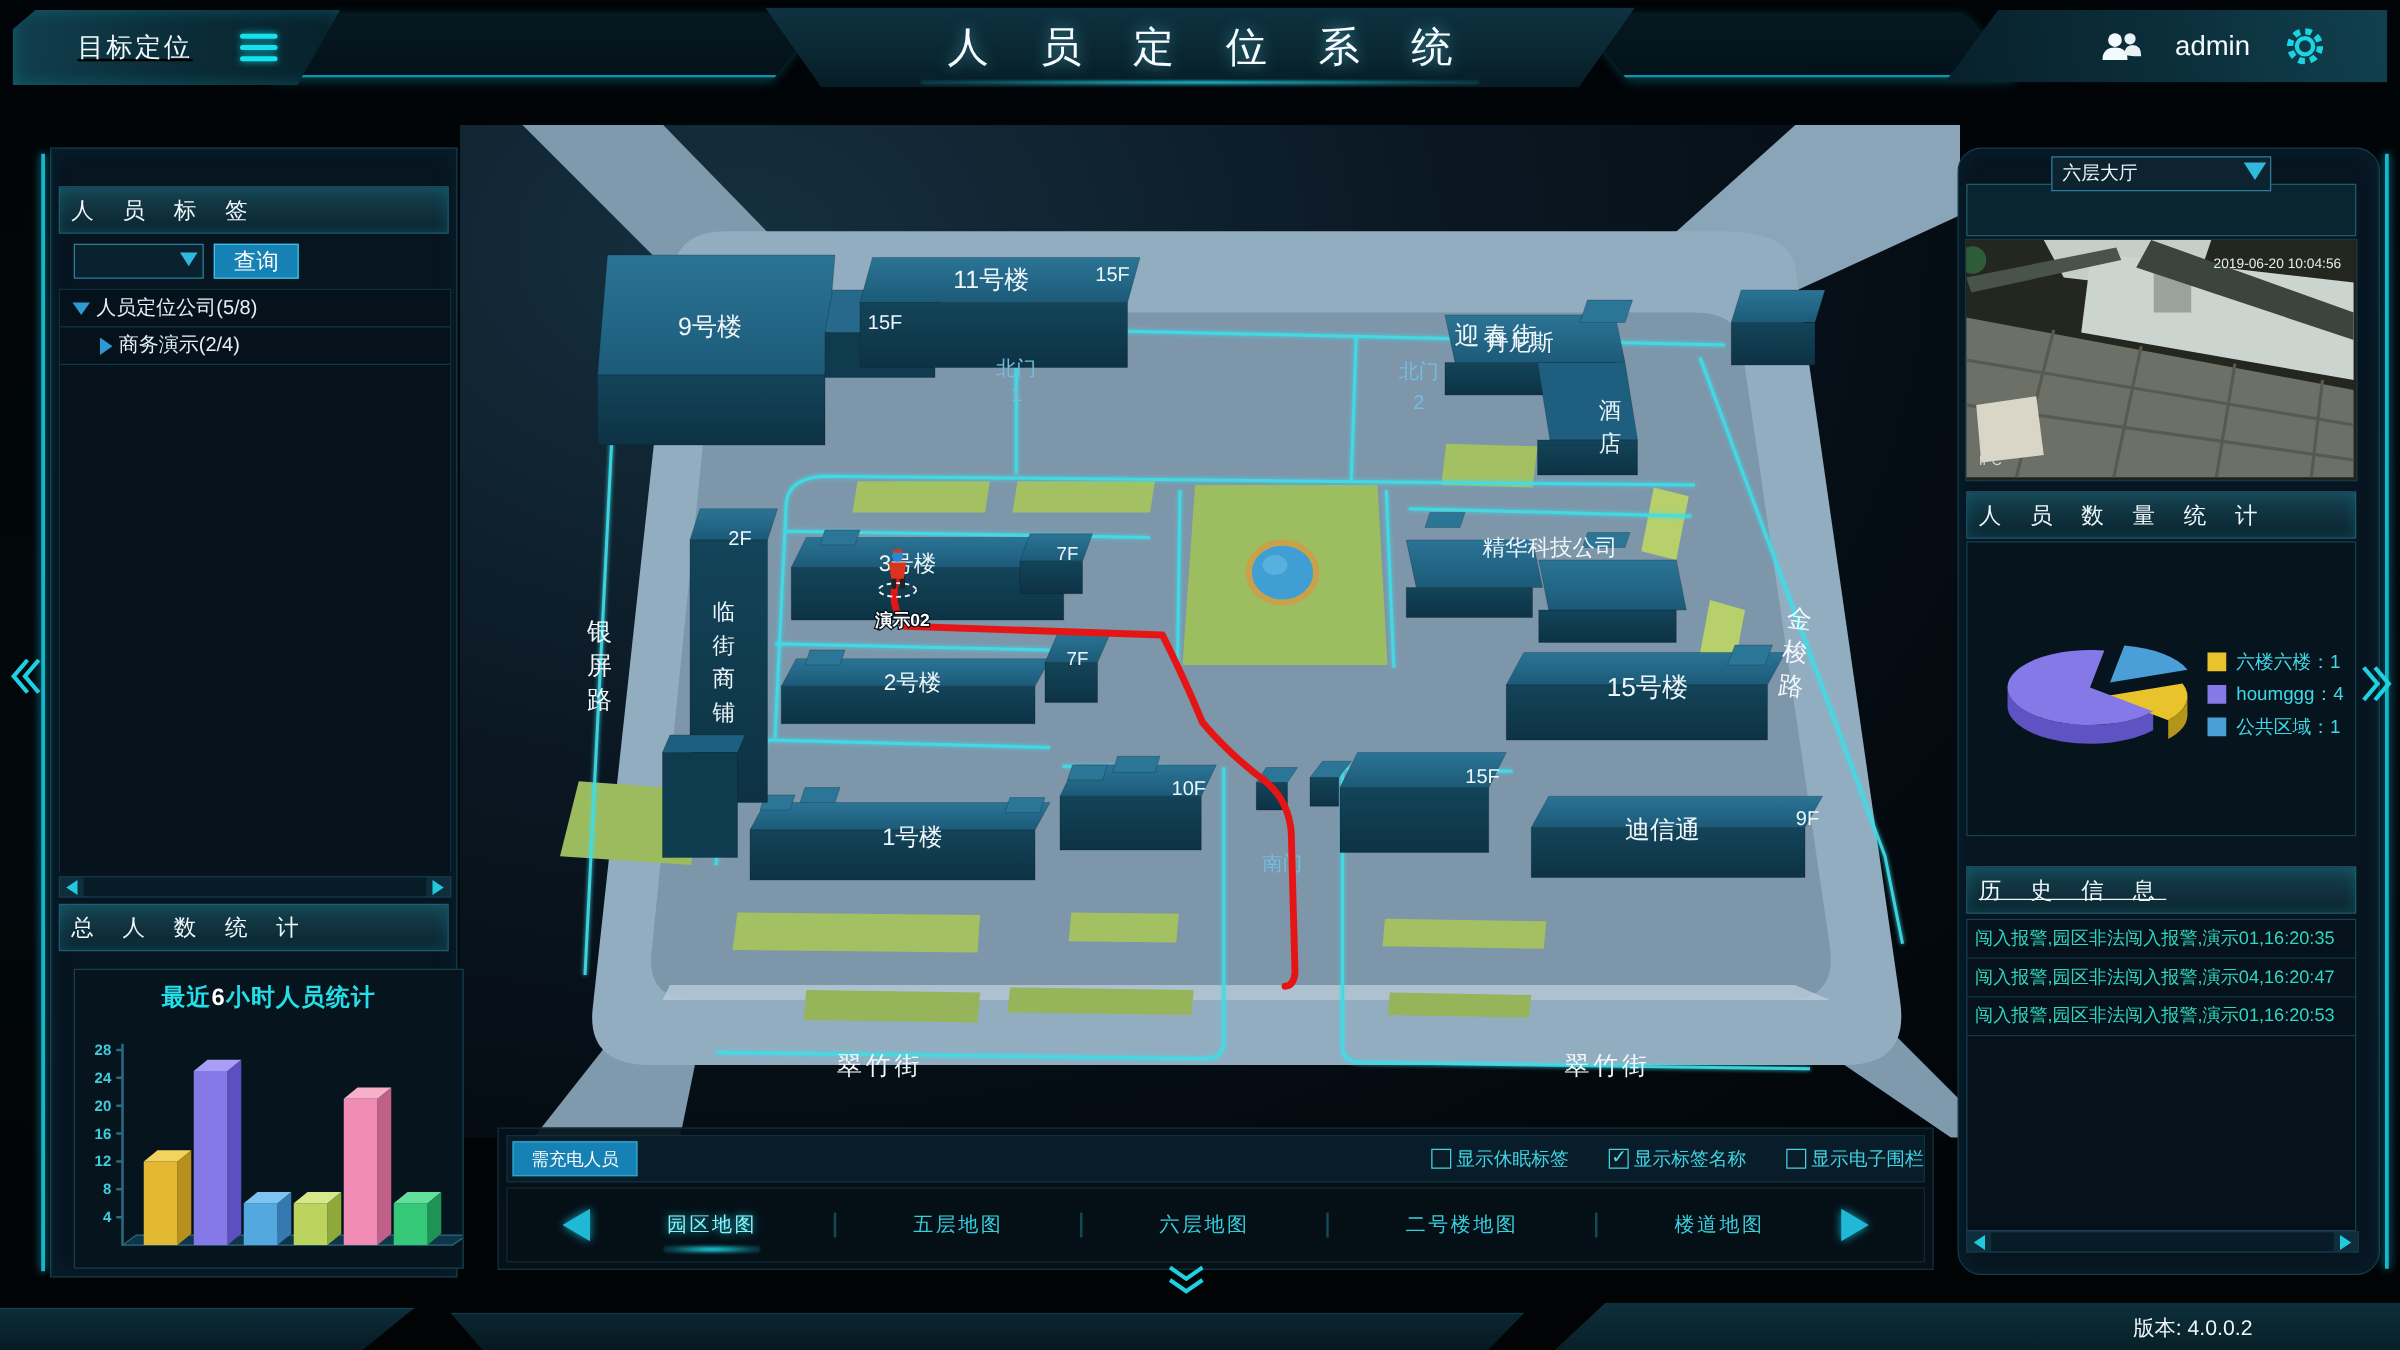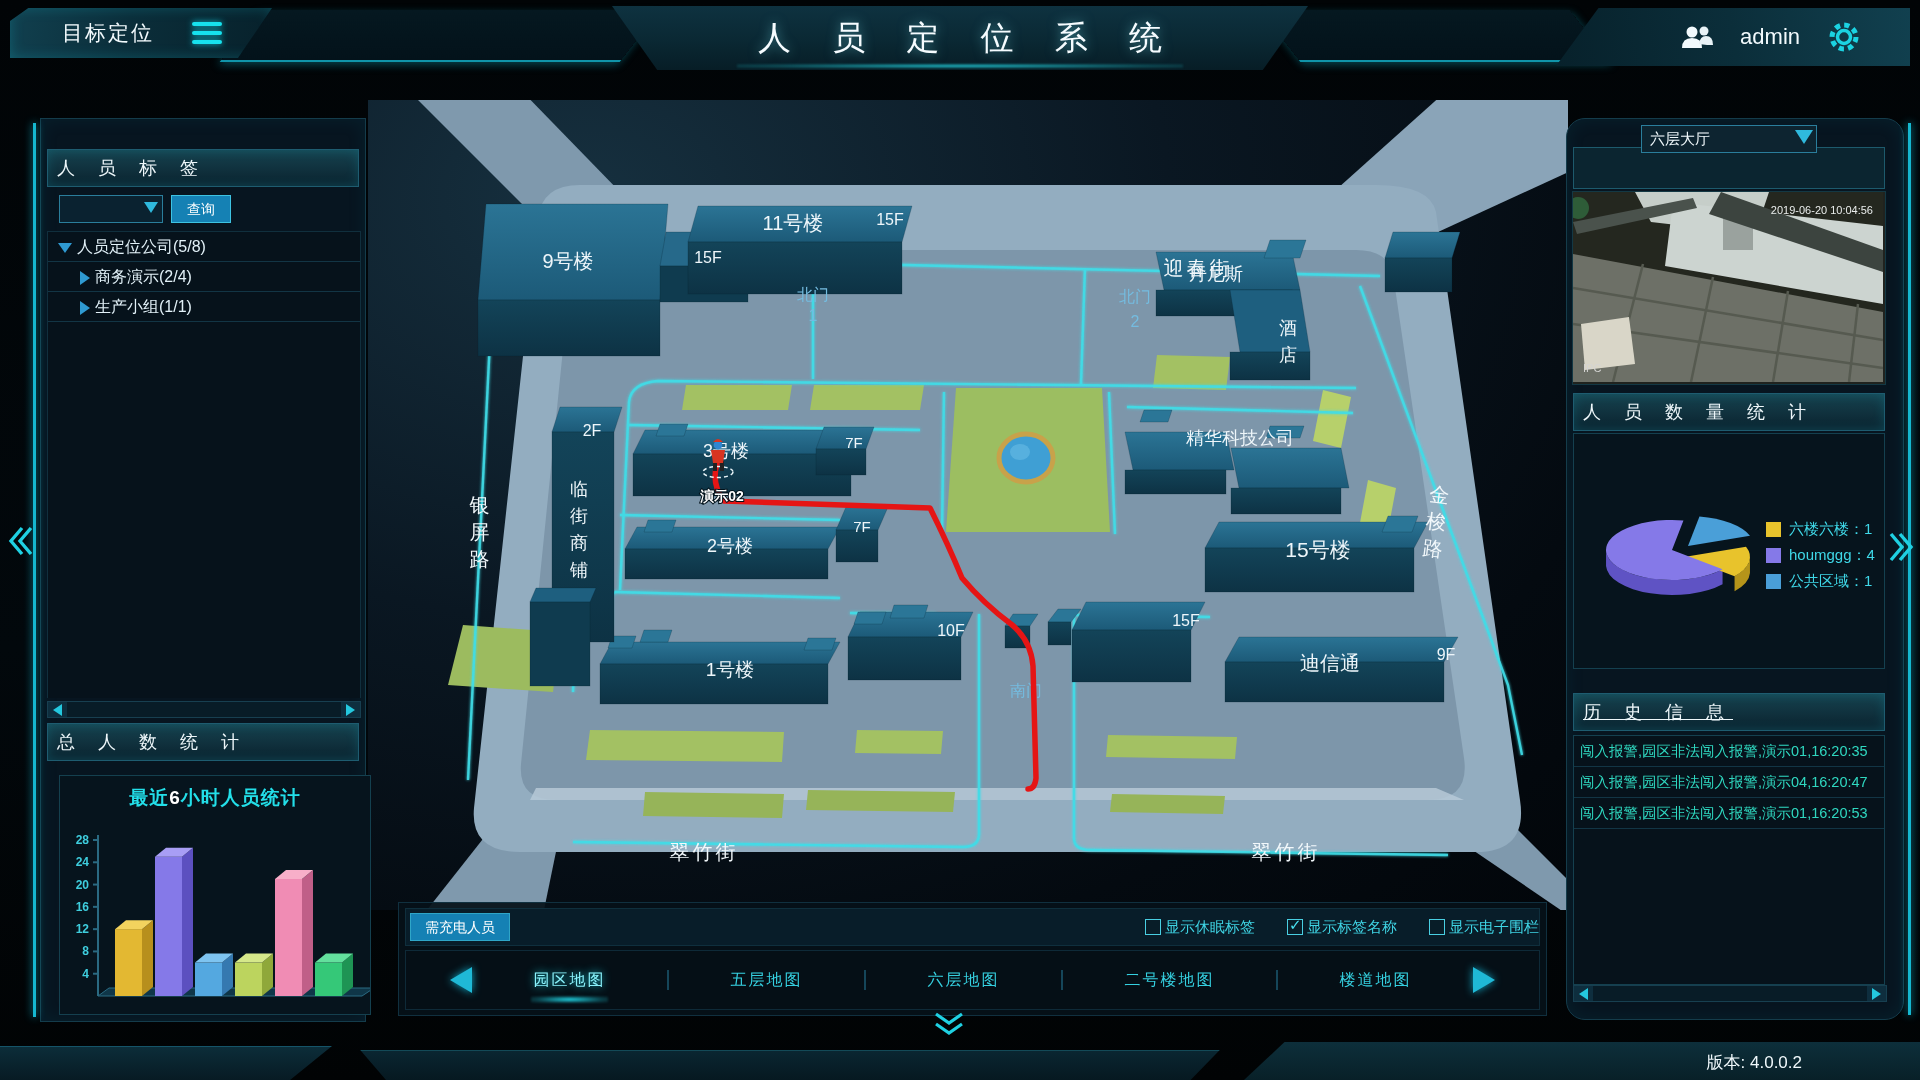--- a/index.html
+++ b/index.html
@@ -1,23 +1,23 @@
 <!DOCTYPE html>
 <html><head>
 <meta charset="utf-8">
 <style>
   html,body{margin:0;padding:0;background:#000;width:1920px;height:1080px;overflow:hidden;
     font-family:"Liberation Sans","DejaVu Sans",sans-serif;}
   #stage{position:relative;width:1920px;height:1080px;background:linear-gradient(180deg,#010406 0%,#02080c 60%,#010304 100%);}
 
   
-  .hdr-left{position:absolute;left:10px;top:8px;width:262px;height:50px;z-index:22;
+  .hdr-left{position:absolute;left:10px;top:8px;width:262px;height:60px;z-index:22;
     background:linear-gradient(100deg,#11404f 0%,#0b2e3a 45%,#07212b 100%);
     clip-path:polygon(0 26%,7% 0,100% 0,87% 100%,0 100%);
-    box-shadow:0 0 14px rgba(24,200,220,.25) inset;display:flex;align-items:center;}
+    box-shadow:0 0 14px rgba(24,200,220,.25) inset;display:flex;align-items:center;text-decoration:underline;}
   .hdr-left .app-title{color:#f2fafd;font-size:21px;margin-left:52px;letter-spacing:2px;}
   .burger{margin-left:38px;display:flex;flex-direction:column;gap:5px;cursor:pointer;}
   .burger i{display:block;width:30px;height:4px;background:#17e2ee;border-radius:2px;box-shadow:0 0 6px #0fc4d4;}
   .hdr-center{position:absolute;left:612px;top:6px;width:696px;height:64px;z-index:21;
     background:linear-gradient(180deg,#0e3240 0%,#0a2833 55%,#071d26 100%);
     clip-path:polygon(0 0,100% 0,93.5% 100%,6.5% 100%);
     display:flex;align-items:center;justify-content:center;}
   .hdr-center .sys-title{color:#f6fcff;font-size:33px;letter-spacing:16px;text-indent:16px;
     text-shadow:0 0 12px rgba(120,230,245,.55);}
   .hdr-center::after{content:"";position:absolute;left:18%;right:18%;bottom:2px;height:4px;
@@ -48,21 +48,21 @@
     background:linear-gradient(180deg,#16424f 0%,#0c2733 85%);border:1px solid #1e5c70;
     color:#eef7fa;font-size:18px;letter-spacing:9px;text-indent:9px;text-align:left;line-height:36px;
     box-shadow:0 0 12px rgba(20,200,220,.18) inset;}
 
   
   .search-row{position:absolute;left:18px;top:76px;height:28px;display:flex;gap:8px;}
   .sel{position:relative;width:102px;height:26px;background:#0a2230;border:1px solid #2a7e9c;}
   .sel .car{position:absolute;right:4px;top:6px;width:0;height:0;border-left:7px solid transparent;
     border-right:7px solid transparent;border-top:11px solid #2fb9dd;}
   .btn-query{height:28px;padding:0 15px;background:#1581b4;border:1px solid #3ec3e2;color:#fff;
-    font-size:14px;line-height:26px;cursor:pointer;}
+    font-size:18px;line-height:26px;cursor:pointer;}
   .tree{position:absolute;left:6px;top:112px;width:312px;height:466px;background:#06121b;border:1px solid #102f3d;border-bottom:none;}
   .tree-row{height:29px;line-height:29px;border-bottom:1px solid rgba(40,110,140,.38);color:#e2f1f8;
     font-size:16px;padding-left:10px;cursor:pointer;white-space:nowrap;}
   .tree-row.child{padding-left:32px;}
   .tw{display:inline-block;width:0;height:0;margin-right:5px;vertical-align:middle;}
   .tw.exp{border-left:7px solid transparent;border-right:7px solid transparent;border-top:10px solid #2f9ad2;}
   .tw.col{border-top:7px solid transparent;border-bottom:7px solid transparent;border-left:10px solid #2f9ad2;}
   .hscroll{position:absolute;left:6px;width:312px;height:15px;background:#0a2430;border:1px solid #173f50;display:flex;}
   .hscroll .sb-btn{width:19px;height:100%;background:#0e2e3e;display:flex;align-items:center;justify-content:center;cursor:pointer;}
   .hscroll .track{flex:1;background:#081c27;}
@@ -178,21 +178,20 @@
     <div class="sec-header" id="hdr1">人 员 标 签</div>
     <div class="search-row">
       <span class="sel">
           <span class="car"></span>
         </span>
       <button class="btn-query">查询</button>
     </div>
     <div class="tree">
       <div class="tree-row"><span class="tw exp"></span><span>人员定位公司(5/8)</span></div>
       <div class="tree-row child"><span class="tw col"></span><span>商务演示(2/4)</span></div>
-      <div class="tree-row child"><span class="tw col"></span><span>生产小组(1/1)</span></div>
     </div>
     <div class="hscroll" id="tree-scroll">
       <span class="sb-btn">
           <span class="tri-l"></span>
         </span>
       <span class="track"></span>
       <span class="sb-btn">
           <span class="tri-r"></span>
         </span>
     </div>

